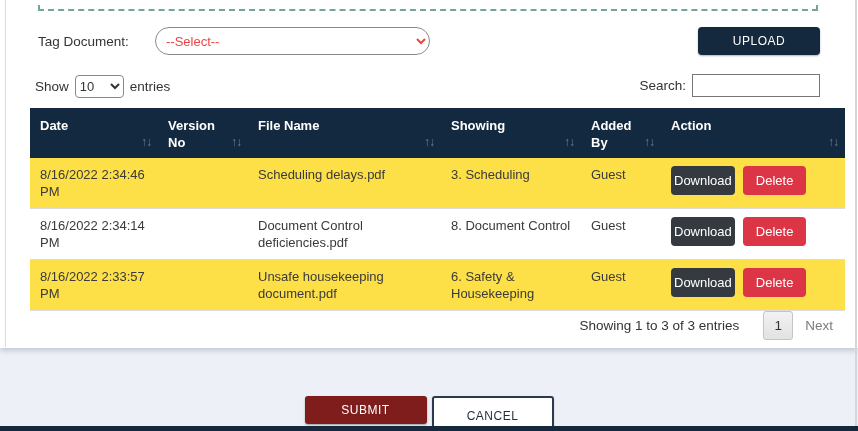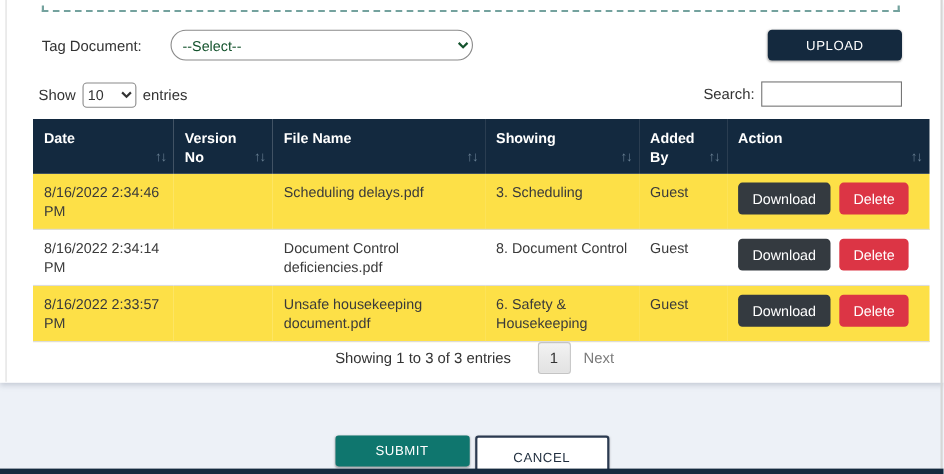--- a/index.html
+++ b/index.html
@@ -13,21 +13,21 @@
   .left-edge  { position:absolute; left:5px; top:0; width:1px; height:347px; background:#dcdcdc; }
   .right-edge { position:absolute; right:1px; top:0; width:2px; height:426px; background:#d6d6d6; }
 
   
   .dropzone-bottom { position:absolute; left:38px; top:-6px; width:780px; height:17px;
                      border:2px dashed #74a29e; border-top:none; background:#fff; }
 
   
   .tag-label { position:absolute; left:38px; top:34px; font-size:13.5px; color:#333; }
   .tag-select { position:absolute; left:155px; top:27px; width:275px; height:28px;
-                font-size:13px; color:#14532d; padding:0 6px; border:1px solid #8a8a8a;
+                font-size:13px; color:#ef4444; padding:0 6px; border:1px solid #8a8a8a;
                 border-radius:14px; background:#fff; font-family:"Liberation Sans", sans-serif; }
   .btn-upload { position:absolute; right:38px; top:27px; width:122px; height:28px;
                 background:#14293e; color:#fff; border:none; border-radius:4px;
                 font-size:12px; letter-spacing:.5px; cursor:pointer;
                 box-shadow:0 1px 2px rgba(0,0,0,.3); font-family:"Liberation Sans", sans-serif; }
 
   
   .show-wrap { position:absolute; left:35px; top:75px; display:flex; align-items:center;
                gap:6px; font-size:13.5px; color:#333; }
   .show-select { width:49px; height:23px; font-size:13px; color:#333; border:1px solid #8a8a8a;
@@ -43,40 +43,40 @@
   .grid thead th { background:#13293f; color:#fff; text-align:left; font-weight:bold;
                    padding:9px 26px 6px 10px; height:50px; vertical-align:top;
                    position:relative; line-height:17px; cursor:pointer; }
   .grid thead th .sort { position:absolute; right:7px; bottom:7px; font-size:12px;
                          font-weight:normal; color:#6a8094; letter-spacing:-1px; }
   .grid tbody td { padding:8px 10px; line-height:17px; color:#3a3a3a; vertical-align:top;
                    border-bottom:1px solid #dcdcdc; }
   .grid tbody tr.odd  { background:#fde047; }
   .grid tbody tr.even { background:#ffffff; }
   .btn-download { background:#343a40; color:#fff; border:none; border-radius:4px;
-                  padding:7px 13px; font-size:13px; cursor:pointer; margin-right:8px;
+                  padding:7px 3px; font-size:13px; cursor:pointer; margin-right:8px;
                   font-family:"Liberation Sans", sans-serif; }
   .btn-delete   { background:#dc3545; color:#fff; border:none; border-radius:4px;
                   padding:7px 13px; font-size:13px; cursor:pointer;
                   font-family:"Liberation Sans", sans-serif; }
 
   
   .tfoot { position:absolute; left:30px; top:306px; width:815px; height:38px;
-           display:flex; align-items:center; justify-content:center;gap:24px; }
+           display:flex; align-items:center; justify-content:flex-end;gap:24px; }
   .tfoot-info { font-size:13.5px; color:#333; }
   .pager { display:flex; align-items:center; }
   .pager .pg-link { font-size:13.5px; color:#7b7b7b; padding:6px 12px; cursor:default; }
   .pager .pg-num  { min-width:30px; height:29px; line-height:27px; text-align:center;
                     background:linear-gradient(#f2f2f2,#e2e2e2); border:1px solid #c4c4c4;
                     border-radius:3px; color:#333; font-size:13.5px; cursor:pointer; }
 
   
   .bottom-actions { position:absolute; left:0; top:396px; width:858px; display:flex;
                     justify-content:center; gap:5px; }
-  .btn-submit { width:122px; height:28px; background:#0f766e; color:#fff; border:none;
+  .btn-submit { width:122px; height:28px; background:#7f1d1d; color:#fff; border:none;
                 border-radius:3px; font-size:12px; letter-spacing:.5px; cursor:pointer;
                 box-shadow:0 1px 2px rgba(0,0,0,.35); font-family:"Liberation Sans", sans-serif; }
   .btn-cancel { width:122px; height:40px; background:#fff; color:#1f2d3d;
                 border:2px solid #2b3a50; border-radius:3px; font-size:12px;
                 letter-spacing:.5px; cursor:pointer; box-shadow:0 1px 2px rgba(0,0,0,.2);
                 font-family:"Liberation Sans", sans-serif; }
 
   .bottom-bar { position:absolute; left:0; bottom:0; width:858px; height:5px; background:#14293e; }
 </style>
 </head>

